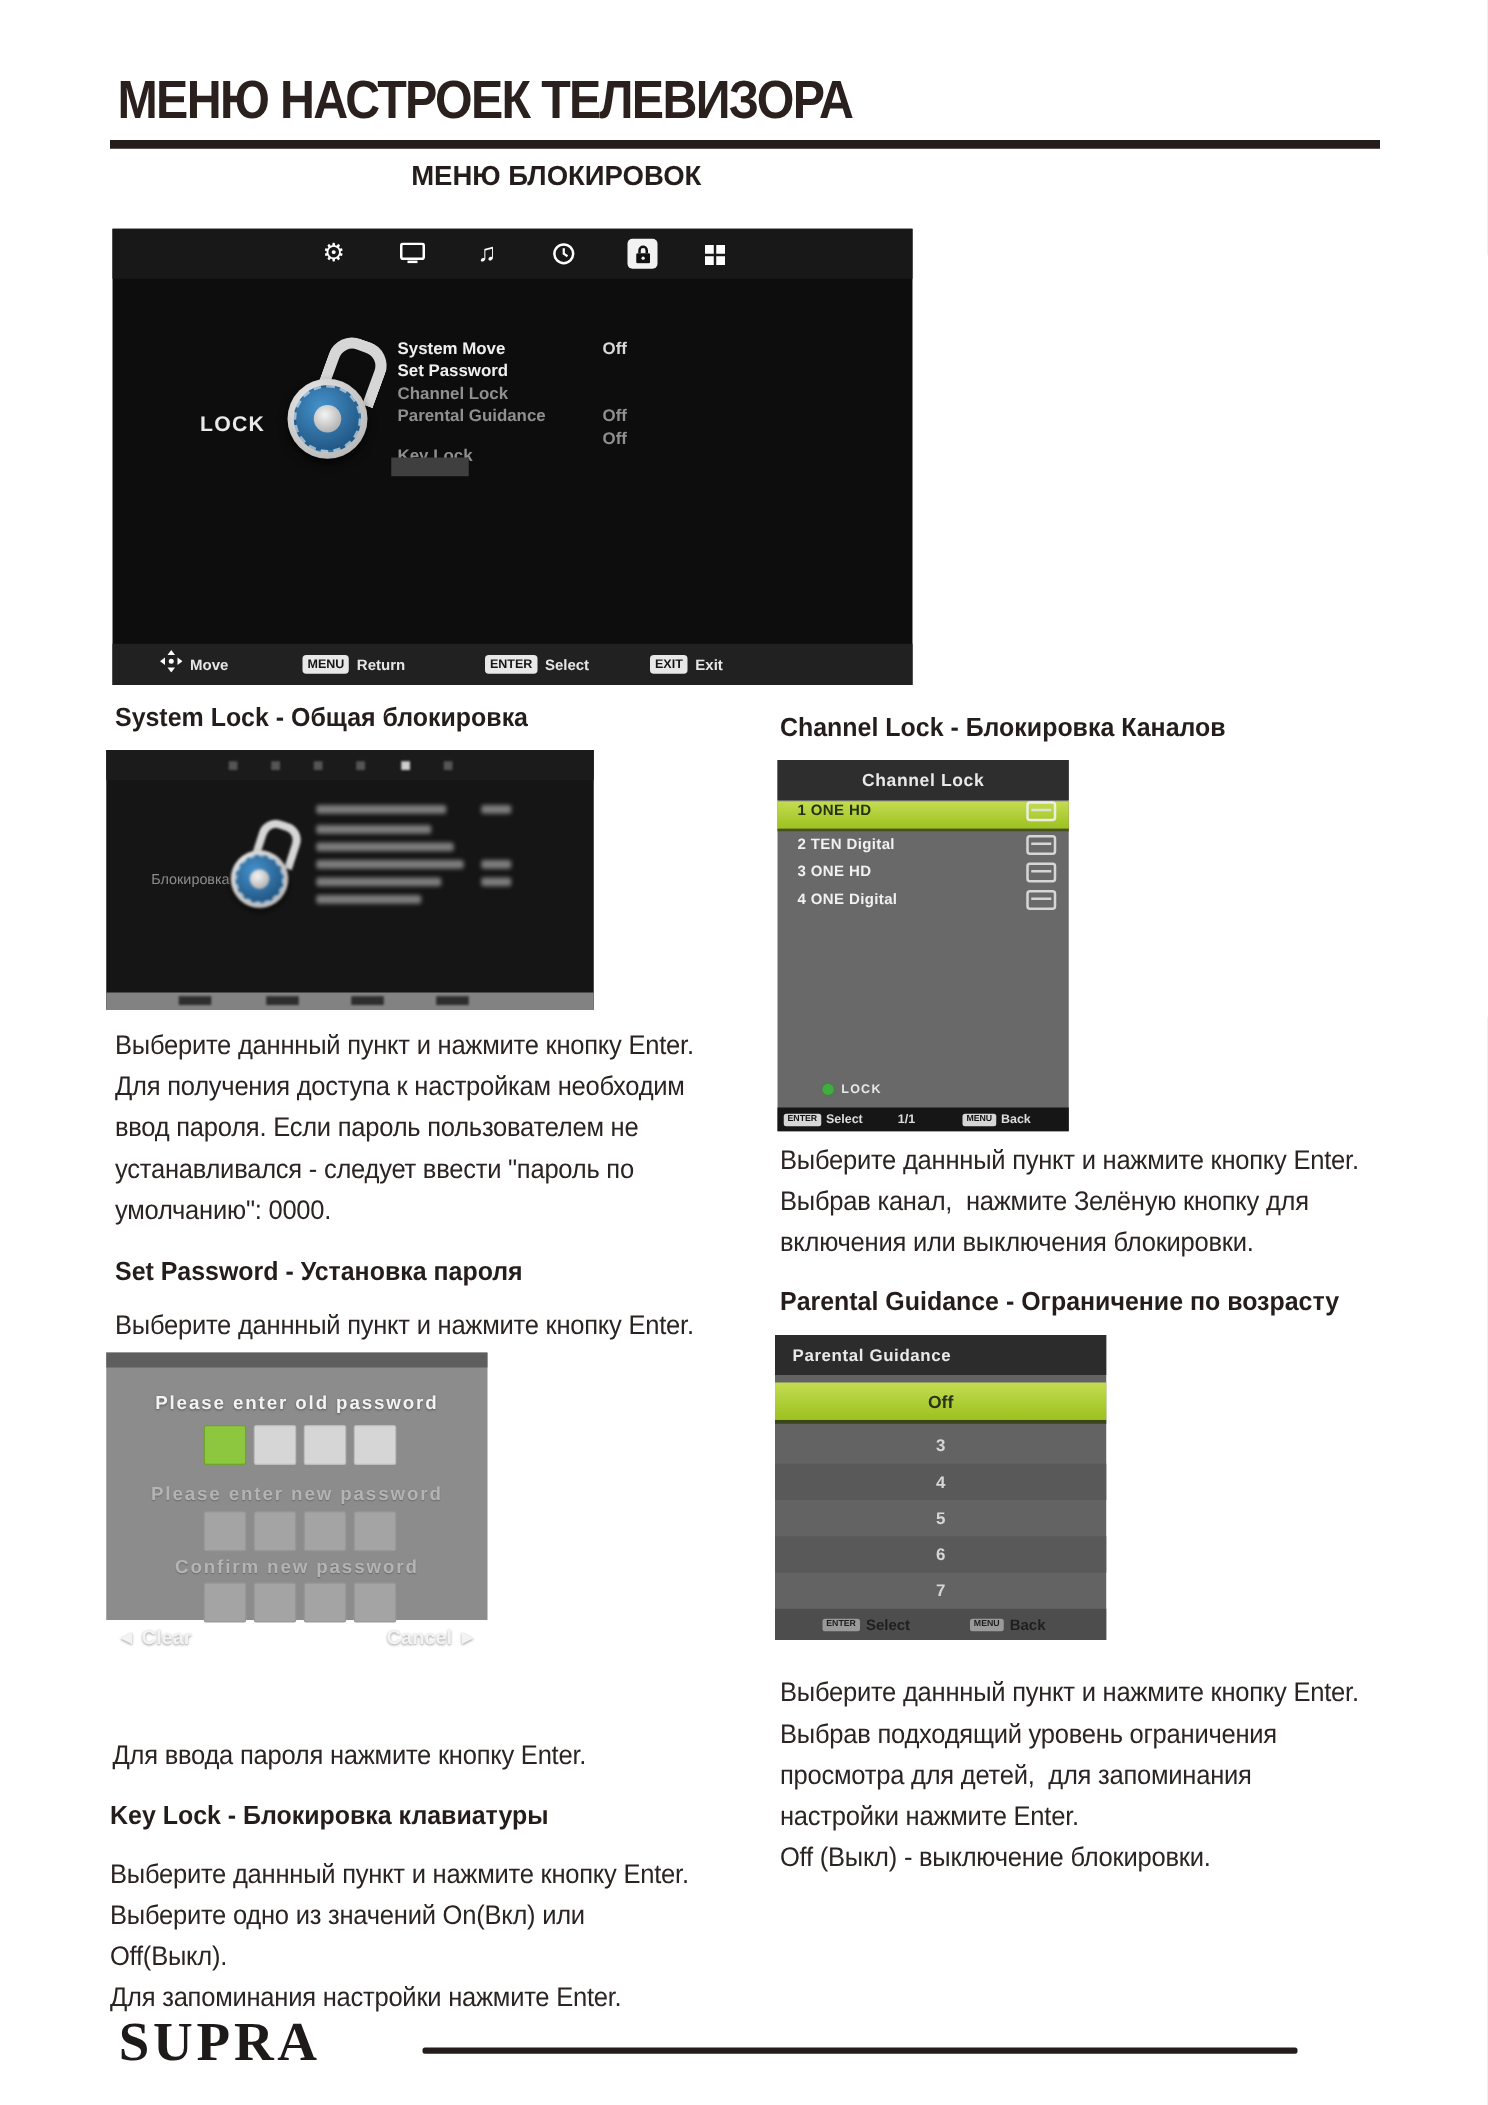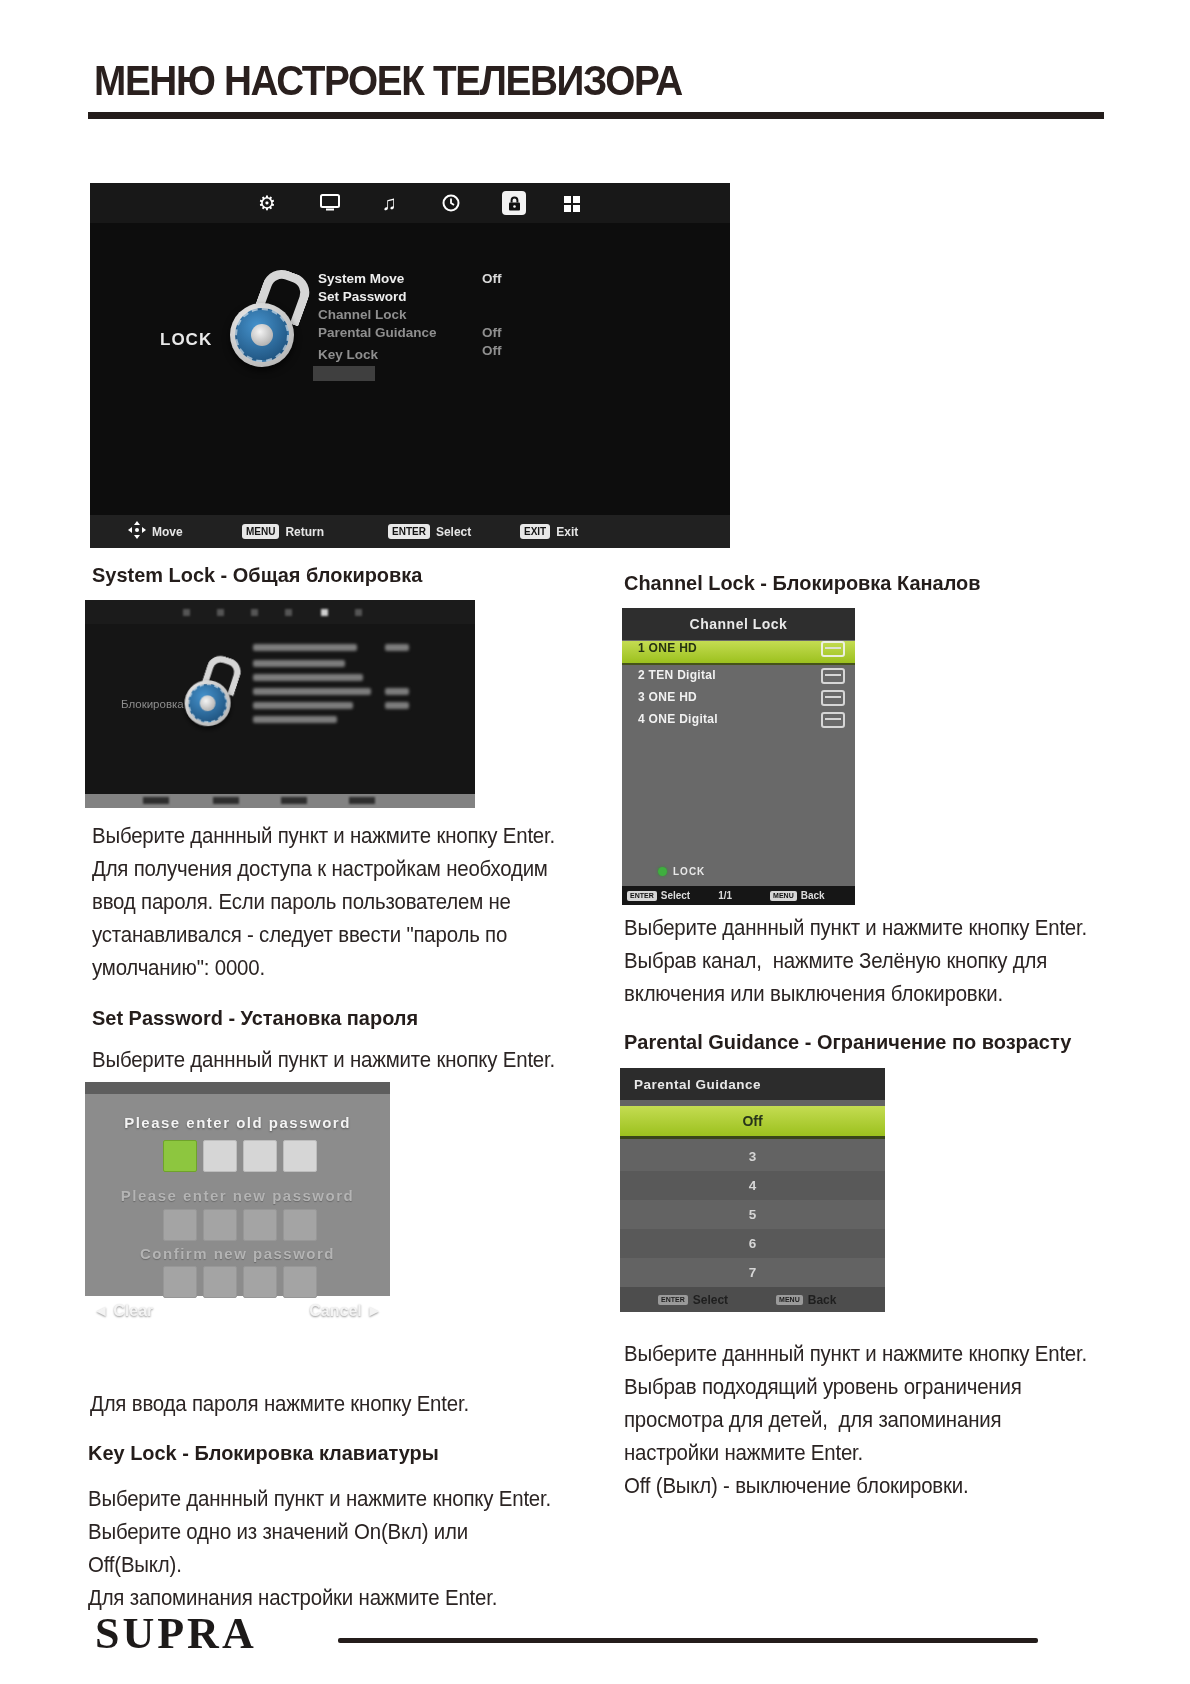--- a/index.html
+++ b/index.html
@@ -124,20 +124,21 @@
   .pageno{left:1052px;top:1700px;font-family:"Liberation Serif",serif;font-size:20px;font-weight:800;
           color:#1d1a19;width:54px;text-align:right;}
 </style>
 </head>
 <body>
 
 <div class="page">
 
   <div class="abs doc-title">МЕНЮ НАСТРОЕК ТЕЛЕВИЗОРА</div>
   <div class="abs title-rule"></div>
+  <div class="abs doc-subtitle">МЕНЮ БЛОКИРОВОК</div>
 
   <div class="abs tv-shot">
     <div class="tv-topbar">
       <span class="tv-icon glyph-icon" style="left:168px">⚙</span>
       <span class="tv-icon" style="left:230px;top:11px">
         <svg width="20" height="17" viewBox="0 0 20 17">
             <rect x="1" y="1" width="18" height="12" rx="1.5" fill="none" stroke="#fff" stroke-width="2"></rect>
             <rect x="6" y="14.5" width="8" height="2" fill="#fff"></rect>
           </svg>
       </span>
@@ -172,21 +173,21 @@
       <div class="lockbody">
         <div class="lockdial"></div>
         <div class="lockknob"></div>
       </div>
     </div>
 
     <div class="tv-item bright" style="left:228px;top:88px">System Move</div>
     <div class="tv-item bright" style="left:228px;top:106px">Set Password</div>
     <div class="tv-item dim" style="left:228px;top:124px">Channel Lock</div>
     <div class="tv-item dim" style="left:228px;top:142px">Parental Guidance</div>
-    <div class="tv-item dim" style="left:228px;top:164px">Key Lock</div>
+    <div class="tv-item dim" style="left:228px;top:174px">Key Lock</div>
 
     <div class="tv-val valbright" style="left:392px;top:88px">Off</div>
     <div class="tv-val dim" style="left:392px;top:142px">Off</div>
     <div class="tv-val dim" style="left:392px;top:160px">Off</div>
 
     <div class="sel-empty"></div>
 
     <div class="tv-botbar">
       <span class="bb-group" style="left:38px">
         <span>

